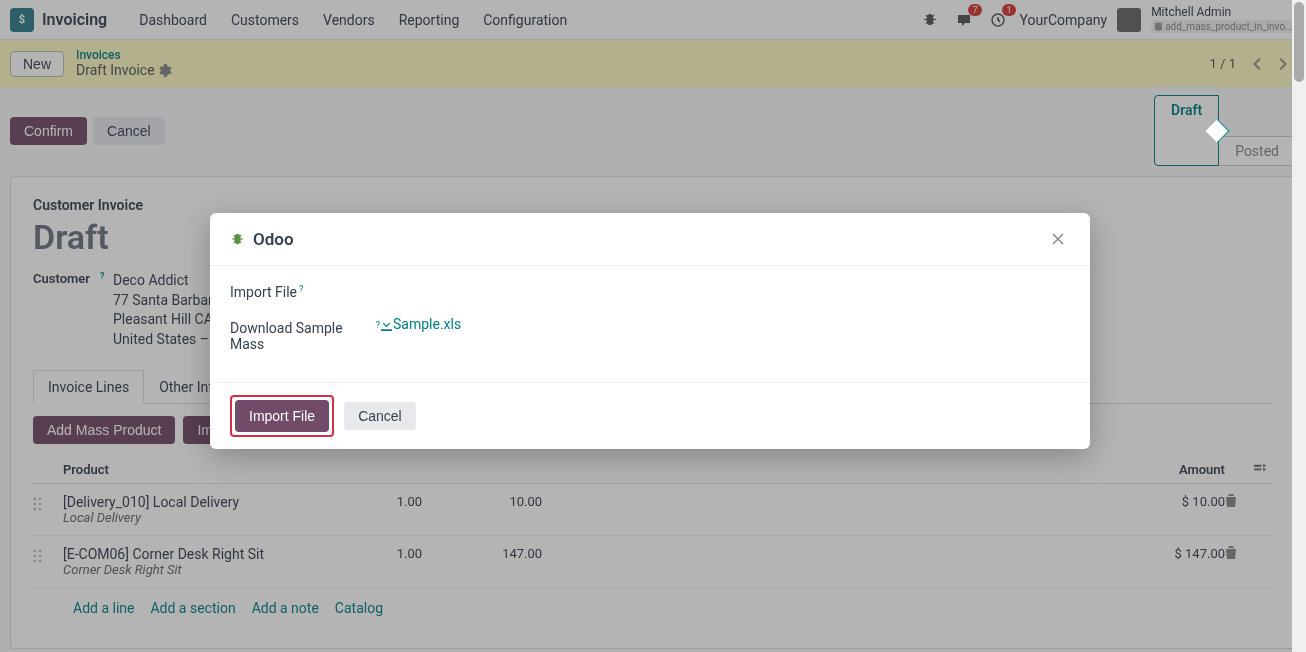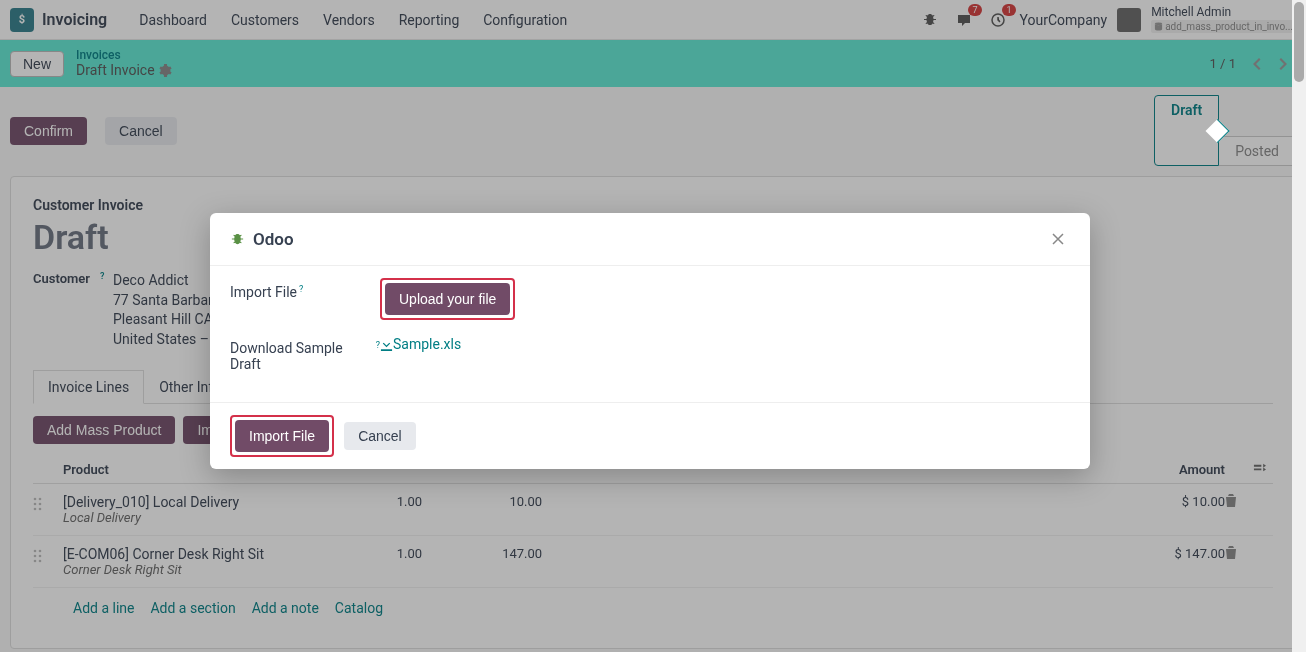--- a/index.html
+++ b/index.html
@@ -11,21 +11,21 @@
   .nav-item { padding: 0 12px; font-size: 14px; color: #374151; cursor: pointer; }
   .topbar-right { margin-left: auto; display: flex; align-items: center; gap: 10px; }
   .icon-btn { width: 24px; height: 24px; display: flex; align-items: center; justify-content: center; cursor: pointer; position: relative; }
   .badge { position: absolute; top: -4px; right: -6px; background: #d63939; color: #fff; border-radius: 10px; font-size: 9px; padding: 1px 4px; min-width: 12px; text-align: center; }
   .company-name { font-size: 14px; color: #374151; }
   .avatar { width: 24px; height: 24px; background: #666; border-radius: 3px; }
   .user-info { display: flex; flex-direction: column; line-height: 1.1; }
   .user-name { font-size: 12px; color: #374151; }
   .user-sub { font-size: 10px; color: #888; background: #f0f0f0; padding: 1px 3px; border-radius: 2px; display: flex; align-items: center; gap: 2px; }
   
-  .breadcrumb-bar { display: flex; align-items: center; padding: 8px 10px; background: #5eead4; }
+  .breadcrumb-bar { display: flex; align-items: center; padding: 8px 10px; background: #fef9c3; }
   .new-btn { border: 1px solid #bbb; background: #fff; padding: 4px 12px; font-size: 14px; border-radius: 4px; cursor: pointer; margin-right: 12px; color:#374151; }
   .breadcrumb-col { display: flex; flex-direction: column; line-height: 1.2; }
   .bc-top { color: #017e84; font-size: 12px; font-weight: 500; }
   .bc-bottom { font-size: 14px; color: #555; display: flex; align-items: center; gap: 4px; }
   .gear-icon-sm { color: #888; font-size: 12px; }
   .pager { margin-left: auto; display:flex; align-items:center; gap:8px; font-size:13px; color:#555;}
   .pager-btns { display:flex; }
   .pager-arrow { width: 26px; height:26px; display:flex; align-items:center; justify-content:center; color:#888; cursor:pointer;}
   
   .content { padding: 8px 10px; }
@@ -162,21 +162,21 @@
         <svg width="10" height="12" viewBox="0 0 8 12">
             <path fill="#999" d="M2 0l6 6-6 6-1.5-1.5L5 6 .5 1.5z"></path>
           </svg>
       </div>
     </div>
   </div>
 </div>
 
 <div class="content">
   <div class="action-bar">
-    <button class="btn btn-primary" style="margin-right:18px;">Confirm</button>
+    <button class="btn btn-primary" style="margin-right:6px;">Confirm</button>
     <button class="btn btn-secondary">Cancel</button>
     <div class="status-pills">
       <div class="pill active">Draft</div>
       <div class="pill">Posted</div>
     </div>
   </div>
 
   <div class="form-sheet">
     <div class="sheet-label">Customer Invoice</div>
     <div class="draft-title">Draft</div>
@@ -299,29 +299,24 @@
           <path stroke="#888" stroke-width="1.5" d="M2 2l10 10M12 2L2 12"></path>
         </svg>
     </div>
   </div>
   <div class="modal-body">
     <div class="modal-row">
       <div class="modal-label">
         <span>Import File</span>
           <span class="sup">?</span>
       </div>
-      <div>
-        <span class="hl-red">
-          <button class="upload-btn">Upload your file</button>
-        </span>
-      </div>
     </div>
     <div class="modal-row">
       <div class="modal-label">
-        <span>Download Sample Draft</span>
+        <span>Download Sample Mass</span>
           <span class="sup">?</span>
       </div>
       <div class="sample-link">
         <span>
           <svg width="13" height="13" viewBox="0 0 14 14">
               <path fill="#017e84" d="M7 0v8L4 5 3 6l4 4 4-4-1-1-3 3V0zM1 12h12v2H1z"></path>
             </svg>
         </span>
         <span>Sample.xls</span>
       </div>

